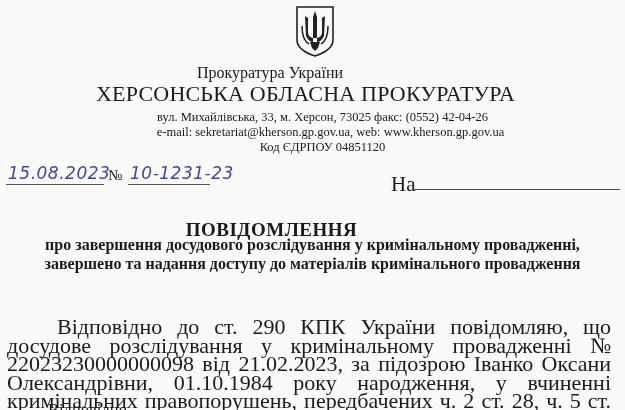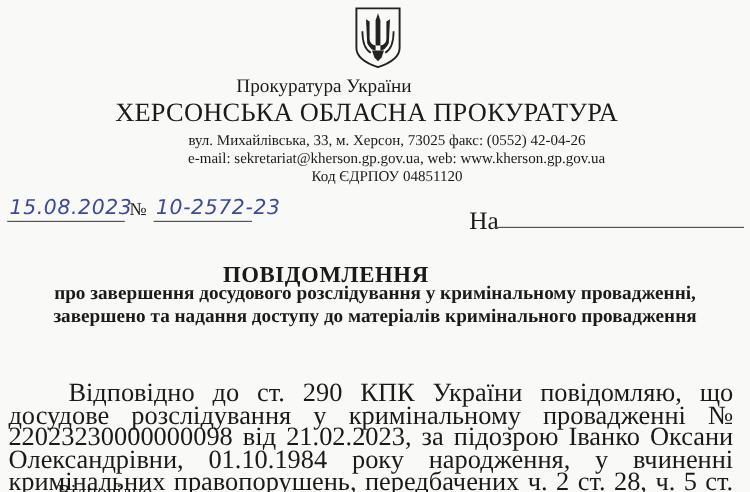--- a/index.html
+++ b/index.html
@@ -49,21 +49,21 @@
 
 <div class="org-line1">Прокуратура України</div>
 <div class="org-line2">ХЕРСОНСЬКА ОБЛАСНА ПРОКУРАТУРА</div>
 <div class="addr a1">вул. Михайлівська, 33, м. Херсон, 73025 факс: (0552) 42-04-26</div>
 <div class="addr a2">e-mail: sekretariat@kherson.gp.gov.ua, web: www.kherson.gp.gov.ua</div>
 <div class="addr a3">Код ЄДРПОУ 04851120</div>
 
 <div class="hand date">15.08.2023</div>
 <div class="uline" style="left:6px; top:184px; width:98px;"></div>
 <div class="numsign">№</div>
-<div class="hand regnum">10-2572-23</div>
+<div class="hand regnum">10-1231-23</div>
 <div class="uline" style="left:128px; top:184px; width:82px;"></div>
 
 <div class="na">На</div>
 <div class="uline" style="left:412px; top:189px; width:208px;"></div>
 
 <div class="title">ПОВІДОМЛЕННЯ</div>
 <div class="sub s1">про завершення досудового розслідування у кримінальному провадженні,</div>
 <div class="sub s2">завершено та надання доступу до матеріалів кримінального провадження</div>
 
 <div class="para">

